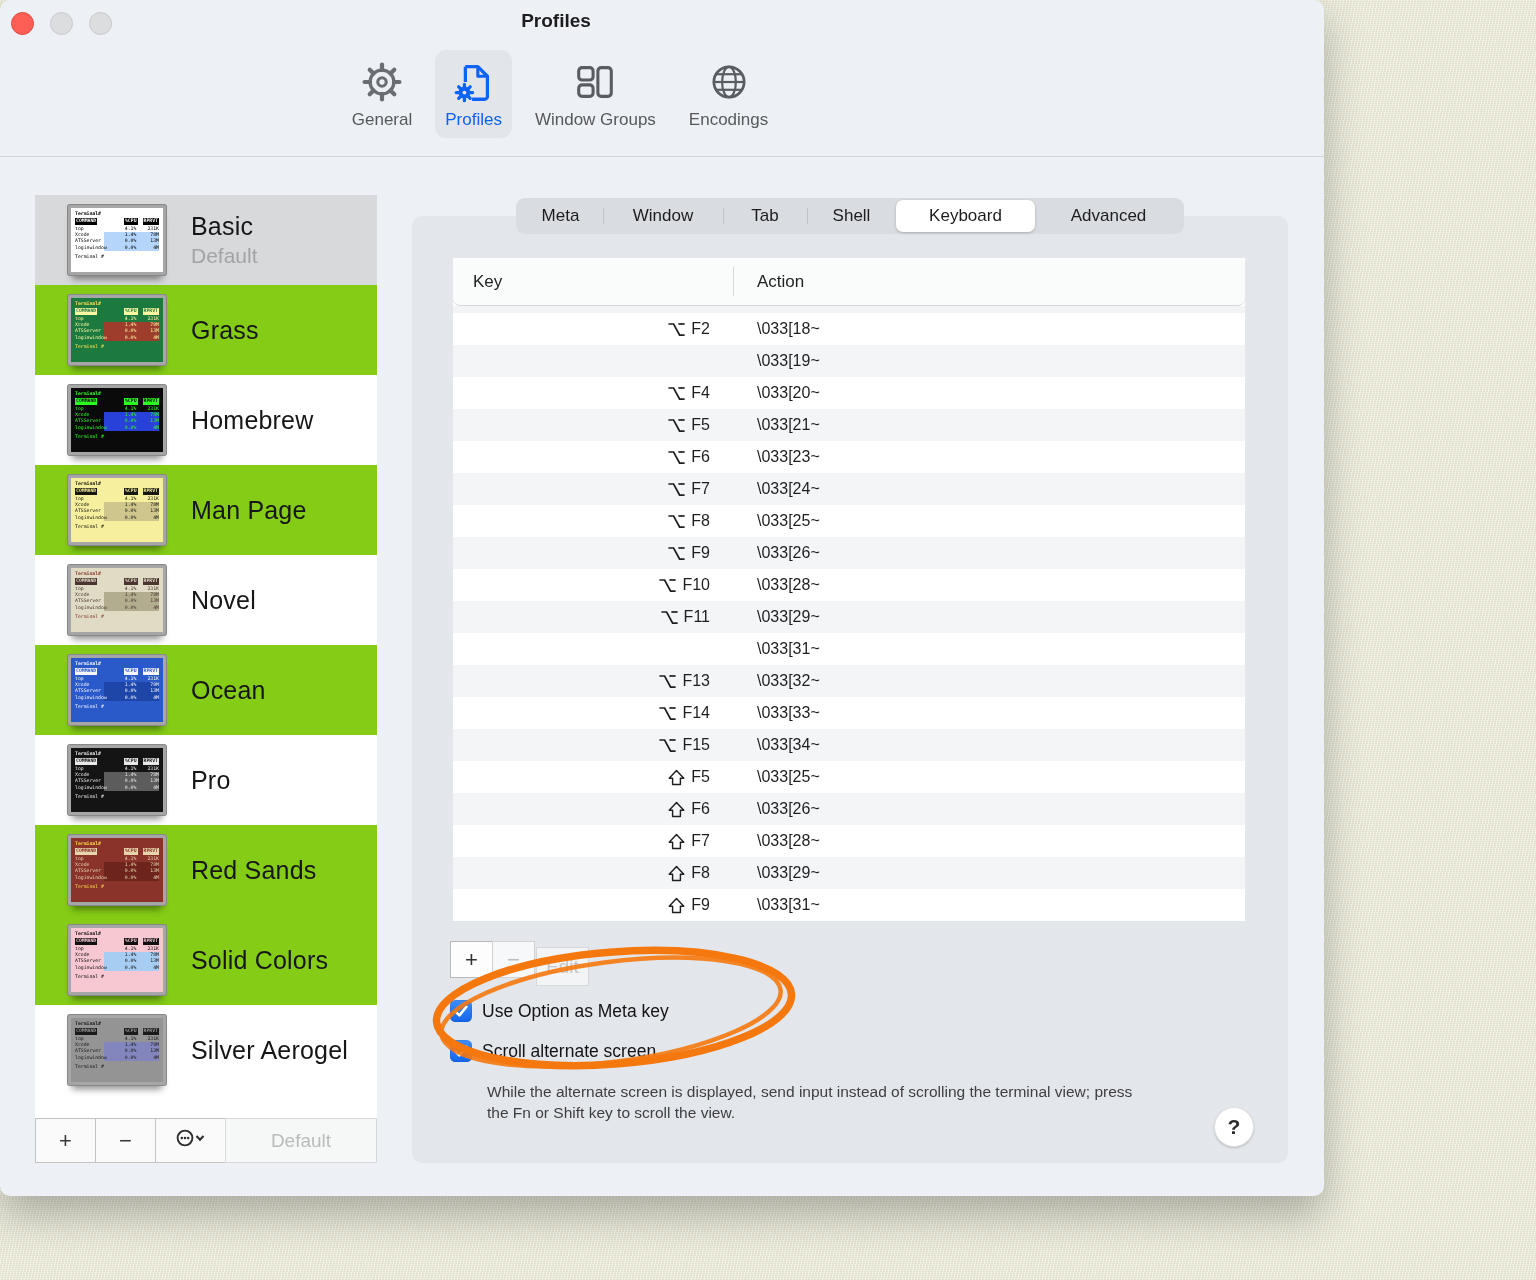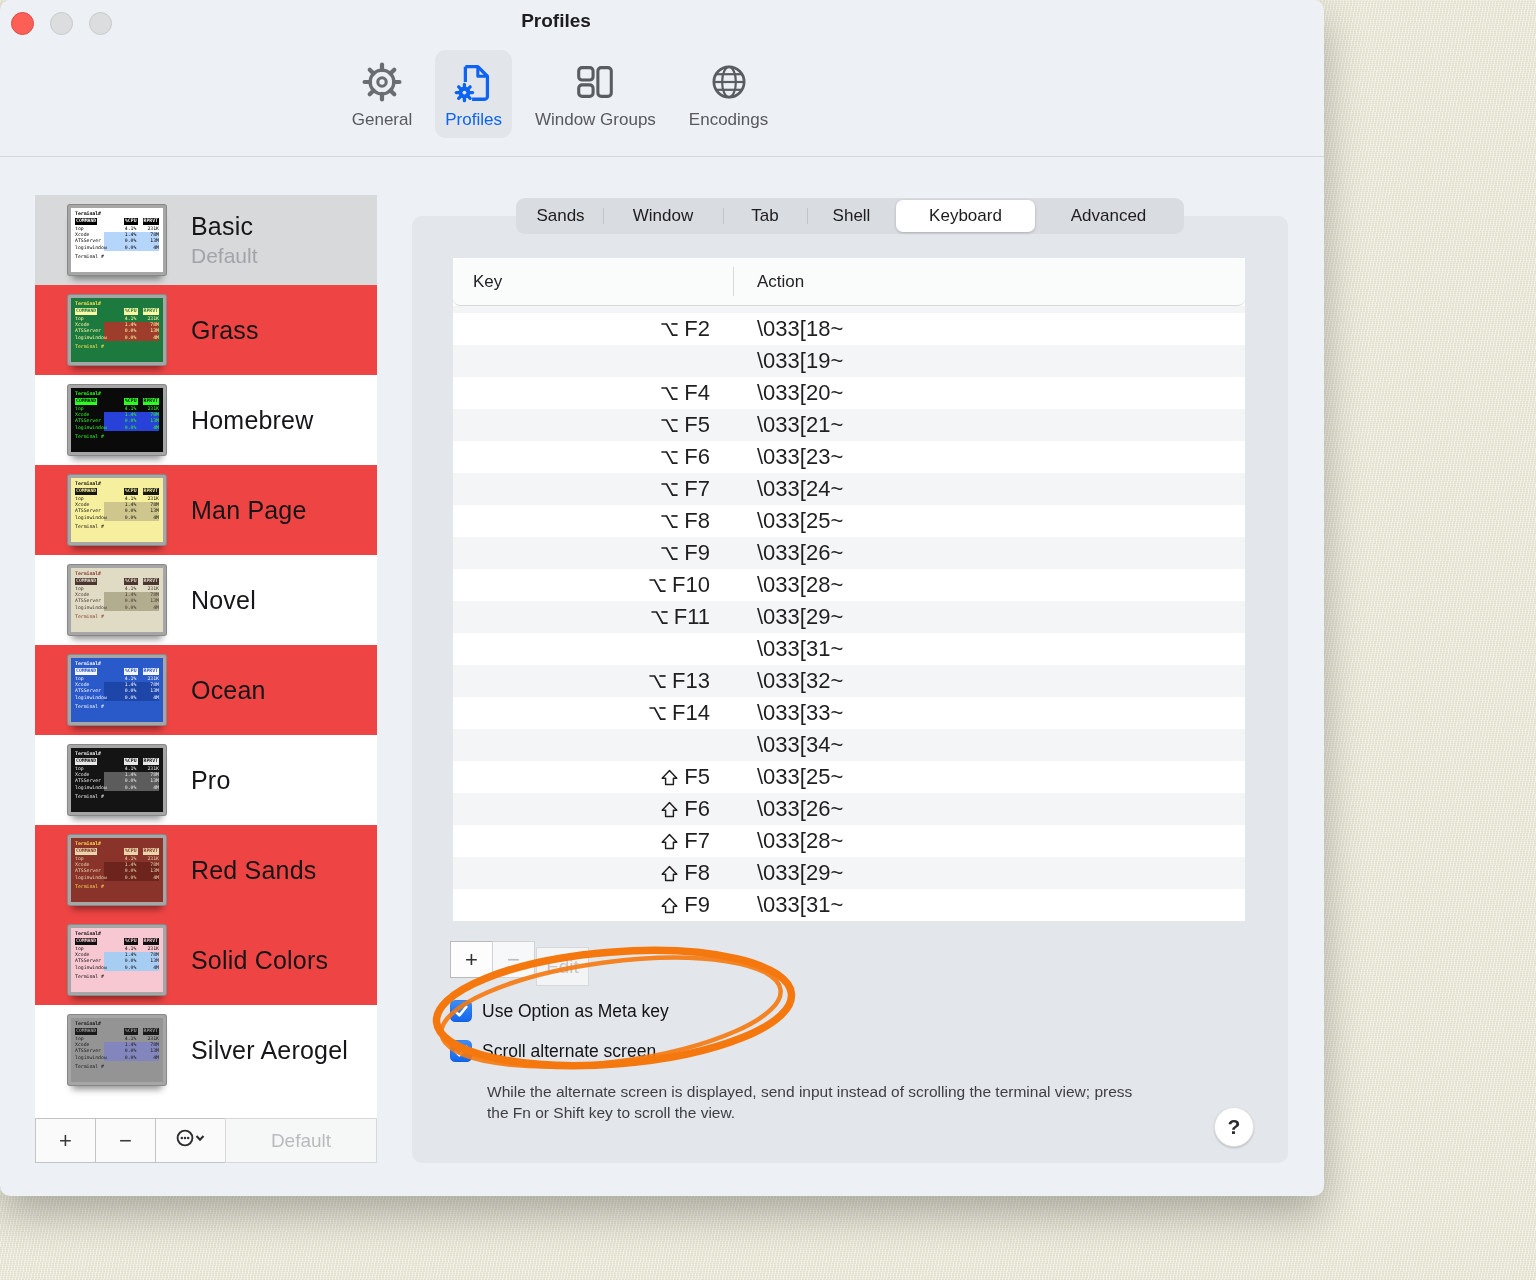--- a/index.html
+++ b/index.html
@@ -28,21 +28,21 @@
   .toolbar{position:absolute;left:8px;right:212px;top:50px;display:flex;justify-content:center;align-items:flex-start;gap:13px;}
   .tb-item{display:flex;flex-direction:column;align-items:center;padding:6px 10px 8px;border-radius:11px;cursor:default;}
   .tb-item .ico{height:52px;display:flex;align-items:center;justify-content:center;}
   .tb-item .lbl{font-size:17px;color:#57595d;margin-top:2px;white-space:nowrap;}
   .tb-item.selected{background:#e2e5ea;}
   .tb-item.selected .lbl{color:#0d63f3;}
   
   .sidebar{position:absolute;left:35px;top:195px;width:342px;height:968px;background:#ffffff;}
   .profile-list{position:absolute;left:0;top:0;right:0;height:922px;overflow:hidden;}
   .profile{height:90px;display:flex;align-items:center;padding-left:33px;box-sizing:border-box;}
-  .profile.alt{background:#ef4444;}
+  .profile.alt{background:#84cc16;}
   .profile.selected{background:#d7d9db;}
   .names{margin-left:25px;display:flex;flex-direction:column;}
   .p-name{font-size:25px;color:#161618;letter-spacing:.2px;}
   .p-sub{font-size:21px;color:#a2a4a7;margin-top:3px;}
   .thumb{
     width:84px;height:58px;flex:0 0 auto;box-sizing:content-box;
     background:var(--tbg);color:var(--ttx);
     border:3px solid #a6a6a6;border-radius:2px;
     box-shadow:0 0 0 1px #888, 0 8px 7px -4px rgba(0,0,0,.45);
     padding:3px 4px;overflow:hidden;
@@ -79,21 +79,21 @@
   .seg.selected{background:#ffffff;box-shadow:0 1px 3px rgba(0,0,0,.22);}
   .seg.selected::before{display:none;}
   .seg.selected + .seg::before{display:none;}
   
   .ktable{position:absolute;left:453px;top:258px;width:792px;background:#ffffff;z-index:2;}
   .thead{position:relative;height:47px;background:#fafbfb;border-bottom:1px solid #d8d8d8;border-radius:7px;}
   .th-key{position:absolute;left:20px;top:0;line-height:47px;font-size:17px;color:#232325;}
   .th-action{position:absolute;left:304px;top:0;line-height:47px;font-size:17px;color:#232325;}
   .th-div{position:absolute;left:280px;top:9px;bottom:9px;width:1px;background:#d9d9d9;}
   .sliver{height:7px;background:#f3f4f5;}
-  .trow{position:relative;height:32px;font-size:22px;color:#1f1f21;}
+  .trow{position:relative;height:32px;font-size:16px;color:#1f1f21;}
   .trow.alt{background:#f4f5f6;}
   .trow .key{position:absolute;left:0;top:0;width:257px;height:32px;display:flex;align-items:center;justify-content:flex-end;gap:5px;}
   .trow .action{position:absolute;left:304px;top:0;height:32px;line-height:32px;}
   .modicon{display:inline-flex;}
   
   .sq-btn{position:absolute;box-sizing:border-box;display:flex;align-items:center;justify-content:center;z-index:2;}
   .btn-add{left:450px;top:941px;width:43px;height:37px;background:#fdfdfd;border:1px solid #b9b9b9;font-size:22px;color:#323234;}
   .btn-remove{left:492px;top:941px;width:43px;height:37px;background:#f7f8f9;border:1px solid #d2d2d2;font-size:22px;color:#bcbcbe;}
   .btn-edit{left:536px;top:947px;width:53px;height:39px;background:#f3f4f6;border:1px solid #d7d8da;font-size:19px;color:#c4c5c7;z-index:1;}
   .chk-row{position:absolute;left:450px;display:flex;align-items:center;z-index:2;}
@@ -569,21 +569,21 @@
           </svg>
         </span>
       </div>
       <div class="sf-btn sf-default">Default</div>
     </div>
   </div>
 
   <div class="panel"></div>
 
   <div class="tabs">
-    <div class="seg" style="width:85px">Sands</div>
+    <div class="seg" style="width:85px">Meta</div>
     <div class="seg" style="width:120px">Window</div>
     <div class="seg" style="width:84px">Tab</div>
     <div class="seg" style="width:89px">Shell</div>
     <div class="seg selected" style="width:139px">Keyboard</div>
     <div class="seg" style="width:147px">Advanced</div>
   </div>
 
   <div class="ktable">
     <div class="thead">
       <span class="th-key">Key</span>
@@ -735,20 +735,30 @@
           <path d="M1.5 3.5 H7.6 L14.6 16.5 H20.5"></path>
           <path d="M13.2 3.5 H20.5"></path>
         </svg>
       </span>
 
       <span class="k-label">F14</span>
     </span>
     <span class="action">\033[33~</span>
   </div>
         <div class="trow alt">
+    <span class="key">
+      <span class="modicon">
+        <svg width="19" height="17" viewBox="0 0 22 20" fill="none" stroke="#1f1f21" stroke-width="2">
+          <path d="M1.5 3.5 H7.6 L14.6 16.5 H20.5"></path>
+          <path d="M13.2 3.5 H20.5"></path>
+        </svg>
+      </span>
+
+      <span class="k-label">F15</span>
+    </span>
     <span class="action">\033[34~</span>
   </div>
         <div class="trow">
     <span class="key">
 
       <span class="modicon">
         <svg width="19" height="17" viewBox="0 0 22 20" fill="none" stroke="#1f1f21" stroke-width="1.7">
           <path d="M11 1.8 L19.6 10.8 H15.6 V18.2 H6.4 V10.8 H2.4 Z" stroke-linejoin="round"></path>
         </svg>
       </span>

